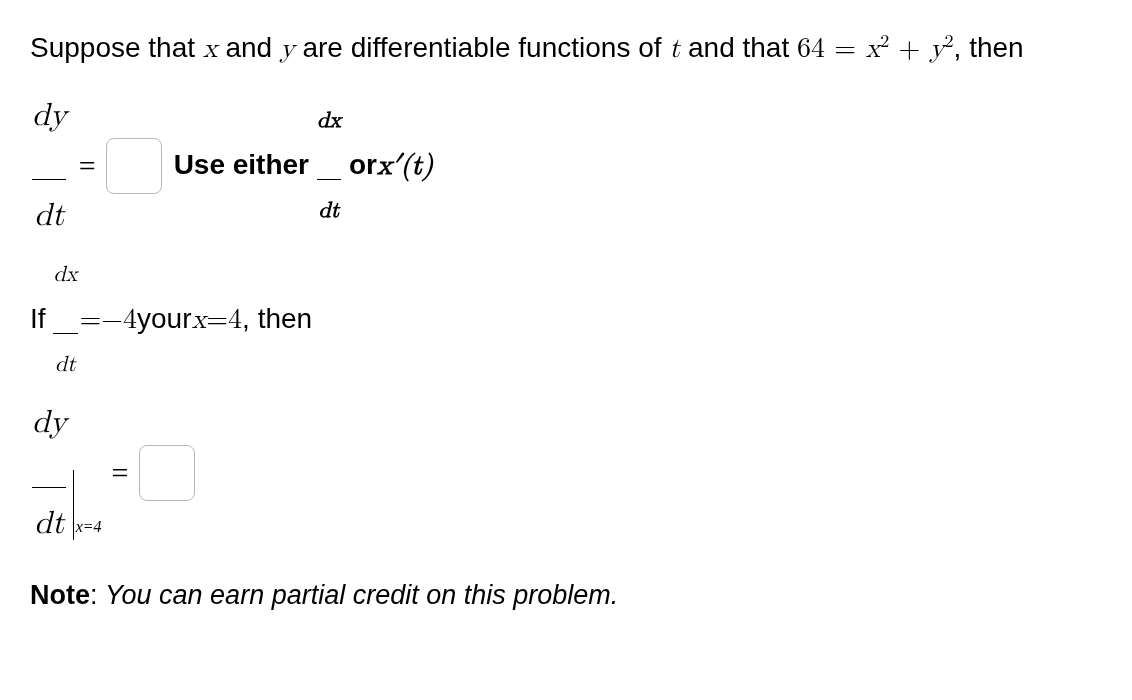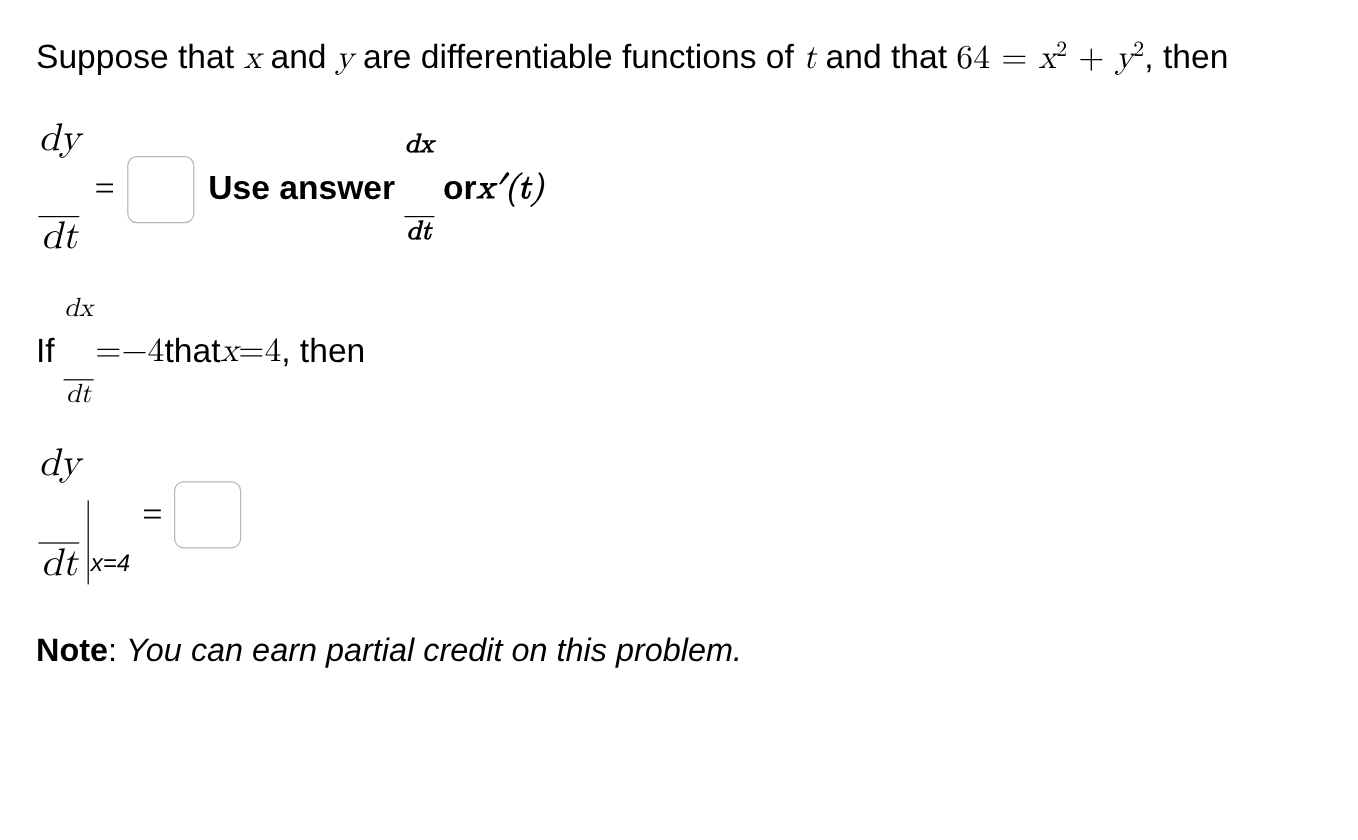--- a/index.html
+++ b/index.html
@@ -32,21 +32,21 @@
     flex-direction: column;
     align-items: center;
     vertical-align: middle;
     line-height: 1.05;
     gap: 46px;
   }
   .frac .num {
     padding: 0 2px 1px 2px;
   }
   .frac .den {
-    padding: 1px 2px 0 2px;
+    padding: 19px 2px 0 2px;
     border-top: 1.4px solid #000;
   }
   .frac.small {
     font-size: 22px;
     text-align: center;
   }
   .eq {
     margin: 0 10px;
     font-family: "Cambria Math", Georgia, serif;
   }
@@ -70,23 +70,23 @@
     align-items: flex-end;
   }
   .bar {
     display:inline-block;
     border-left: 1.5px solid #000;
     height: 70px;
     margin-left: 4px;
     margin-right: 2px;
   }
   .sub {
-    font-size: 20px;
+    font-size: 16px;
     padding-bottom: 2px;
-    font-family: Liberation Sans, sans-serif;
+    font-family: Liberation Serif, serif;
   }
   .sup {
     font-size: 0.65em;
     vertical-align: super;
     line-height:0;
   }
   .italic { font-style: italic; text-align: right; }
   .note-row { margin-top: 36px; font-size: 27px;}
   .gap { display:inline-block; width:6px; }
 </style>
@@ -99,41 +99,41 @@
 
 <div class="row">
   <span class="frac math" style="font-size:32px;">
     <span class="num var">dy</span>
     <span class="den var">dt</span>
   </span>
   <span class="eq math" style="font-size:30px;">=</span>
   <span class="input-box"></span>
   <span class="gap"></span>
     <span class="gap"></span>
-  <span class="bold">Use answer </span>
+  <span class="bold">Use either </span>
   <span class="gap"></span>
   <span class="frac small math bold">
     <span class="num var">dx</span>
     <span class="den var">dt</span>
   </span>
   <span class="gap"></span>
   <span class="bold"> or </span>
   <span class="var bold">x′(t)</span>
 </div>
 
 <div class="row" style="">
   <span>If </span>
   <span class="gap"></span>
   <span class="frac small math">
     <span class="num var">dx</span>
     <span class="den var">dt</span>
   </span>
   <span class="math"> = </span>
   <span class="math">−4</span>
-  <span> that </span>
+  <span> your </span>
   <span class="var">x</span>
   <span class="math"> = </span>
   <span class="math">4</span>
   <span>, then</span>
 </div>
 
 <div class="row" style="margin-top:30px;">
   <span class="bar-group">
     <span class="frac math" style="font-size:32px;">
       <span class="num var">dy</span>

